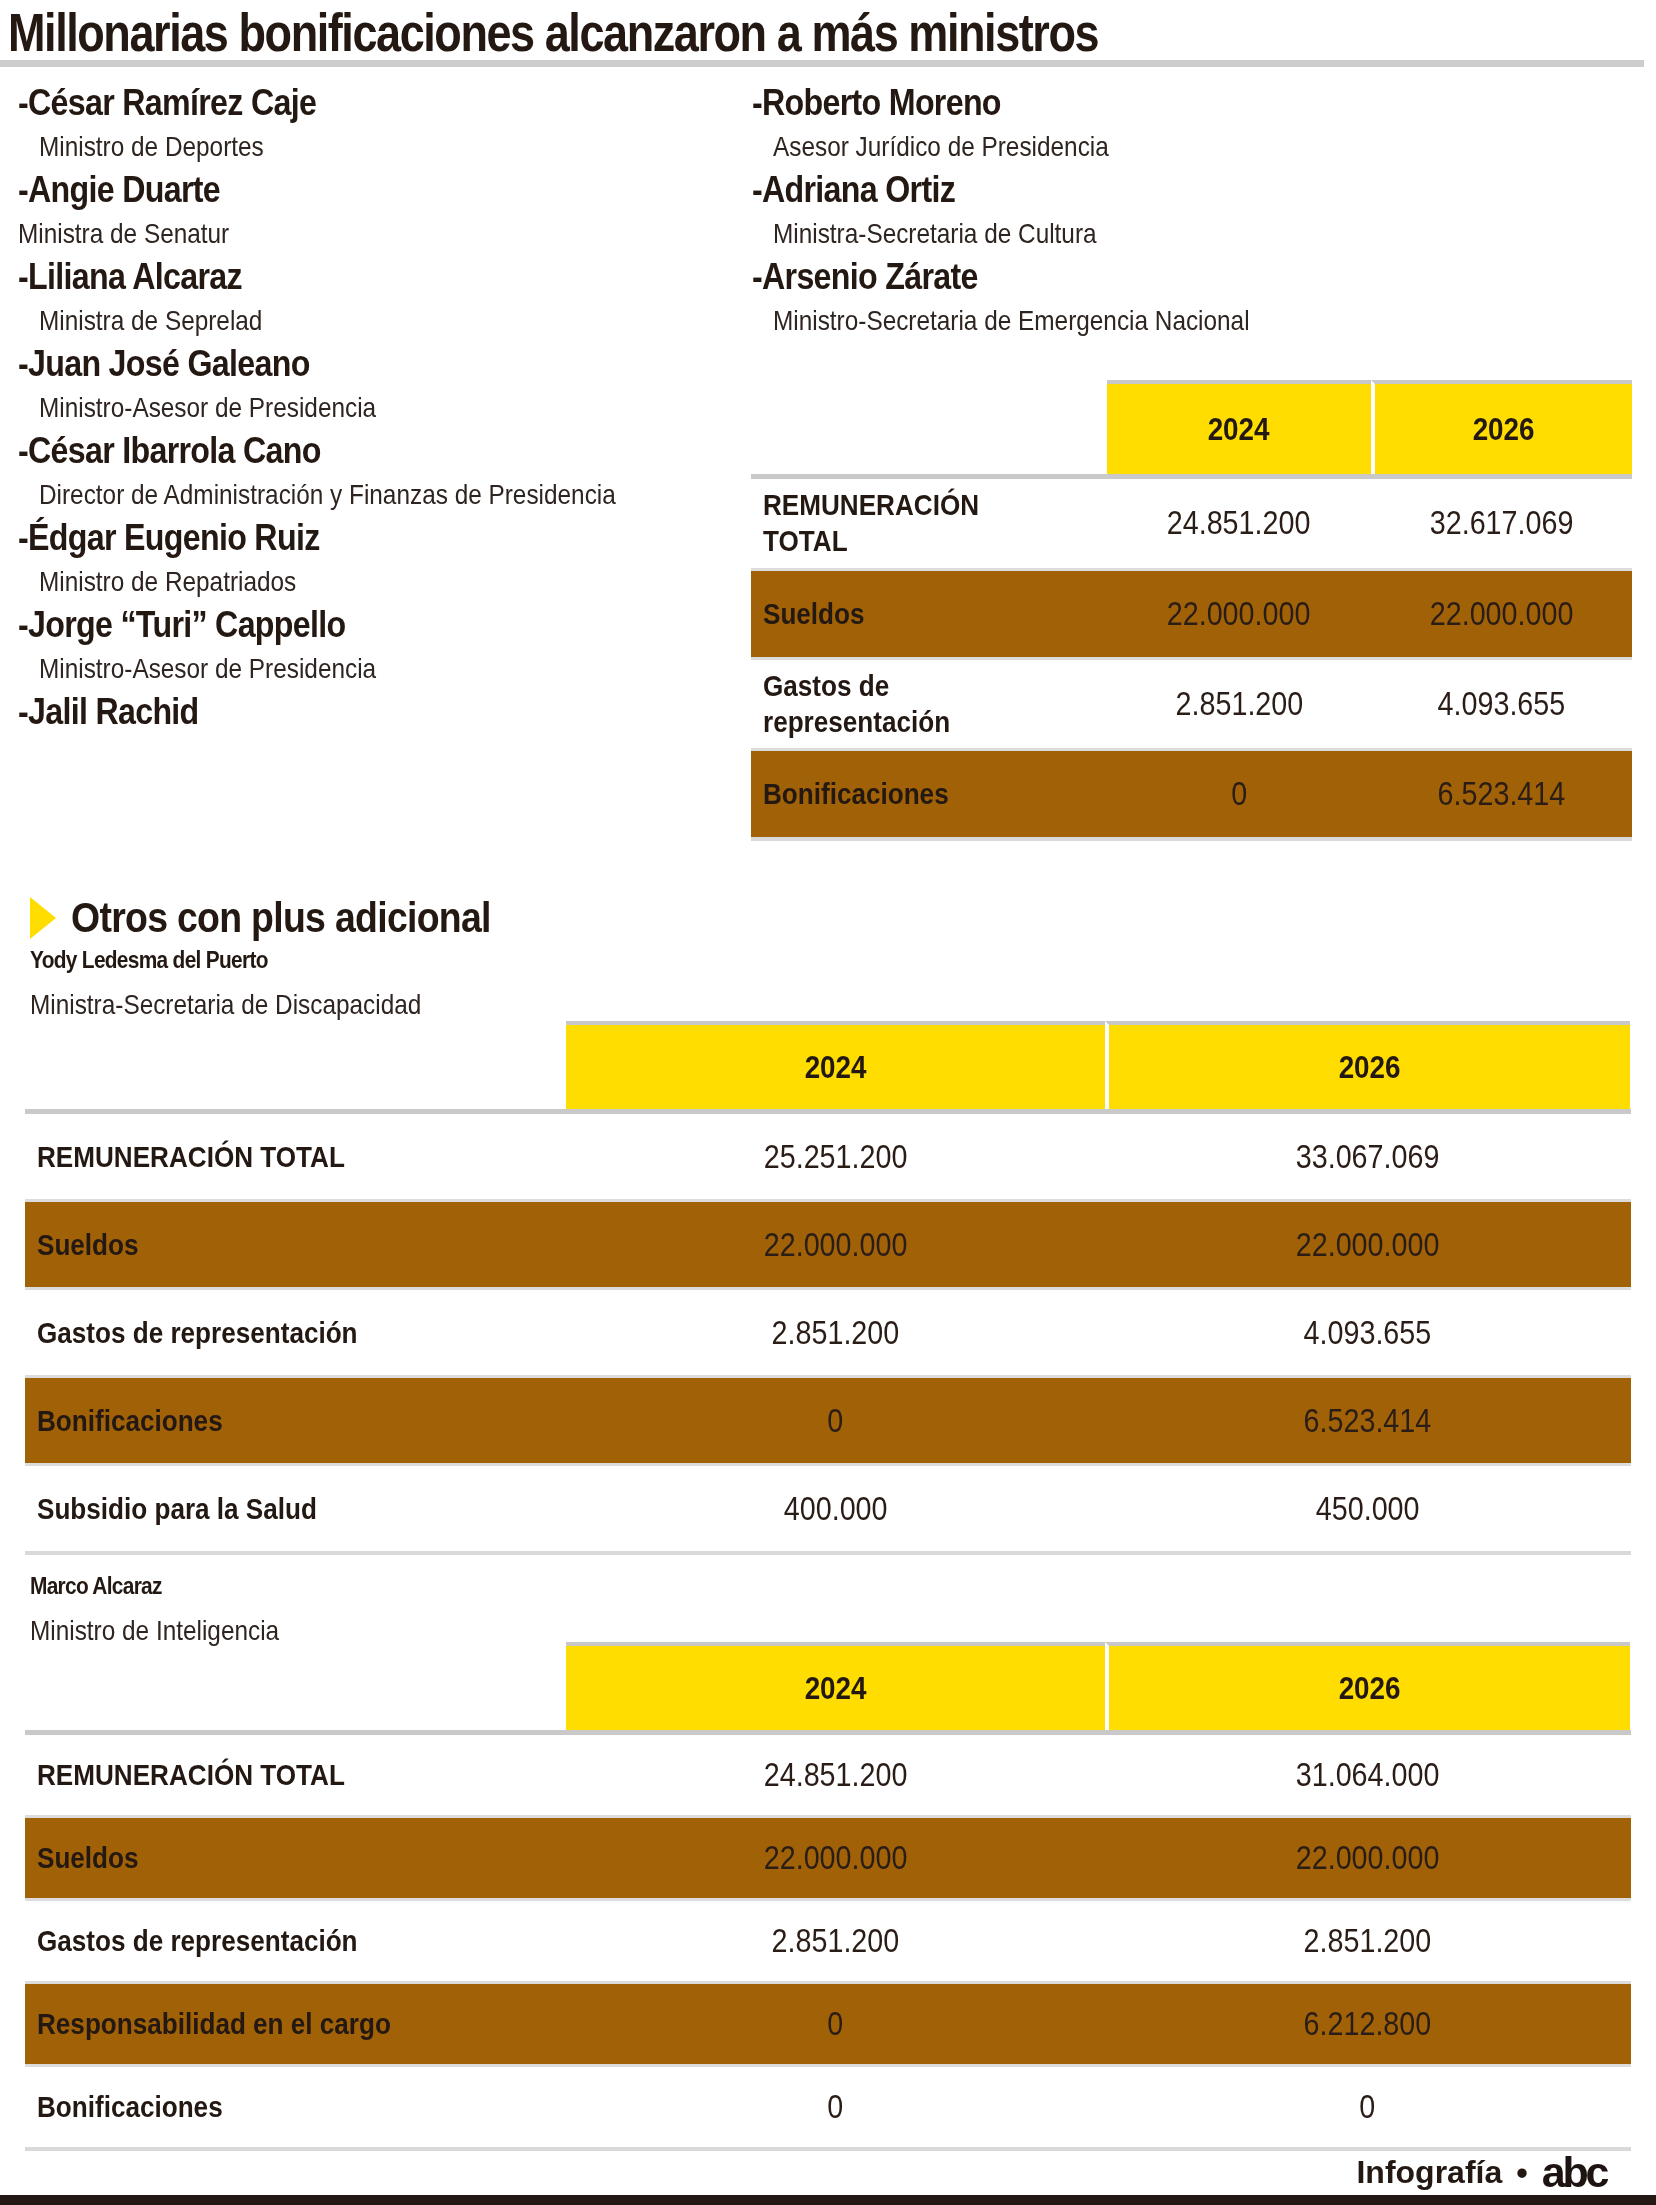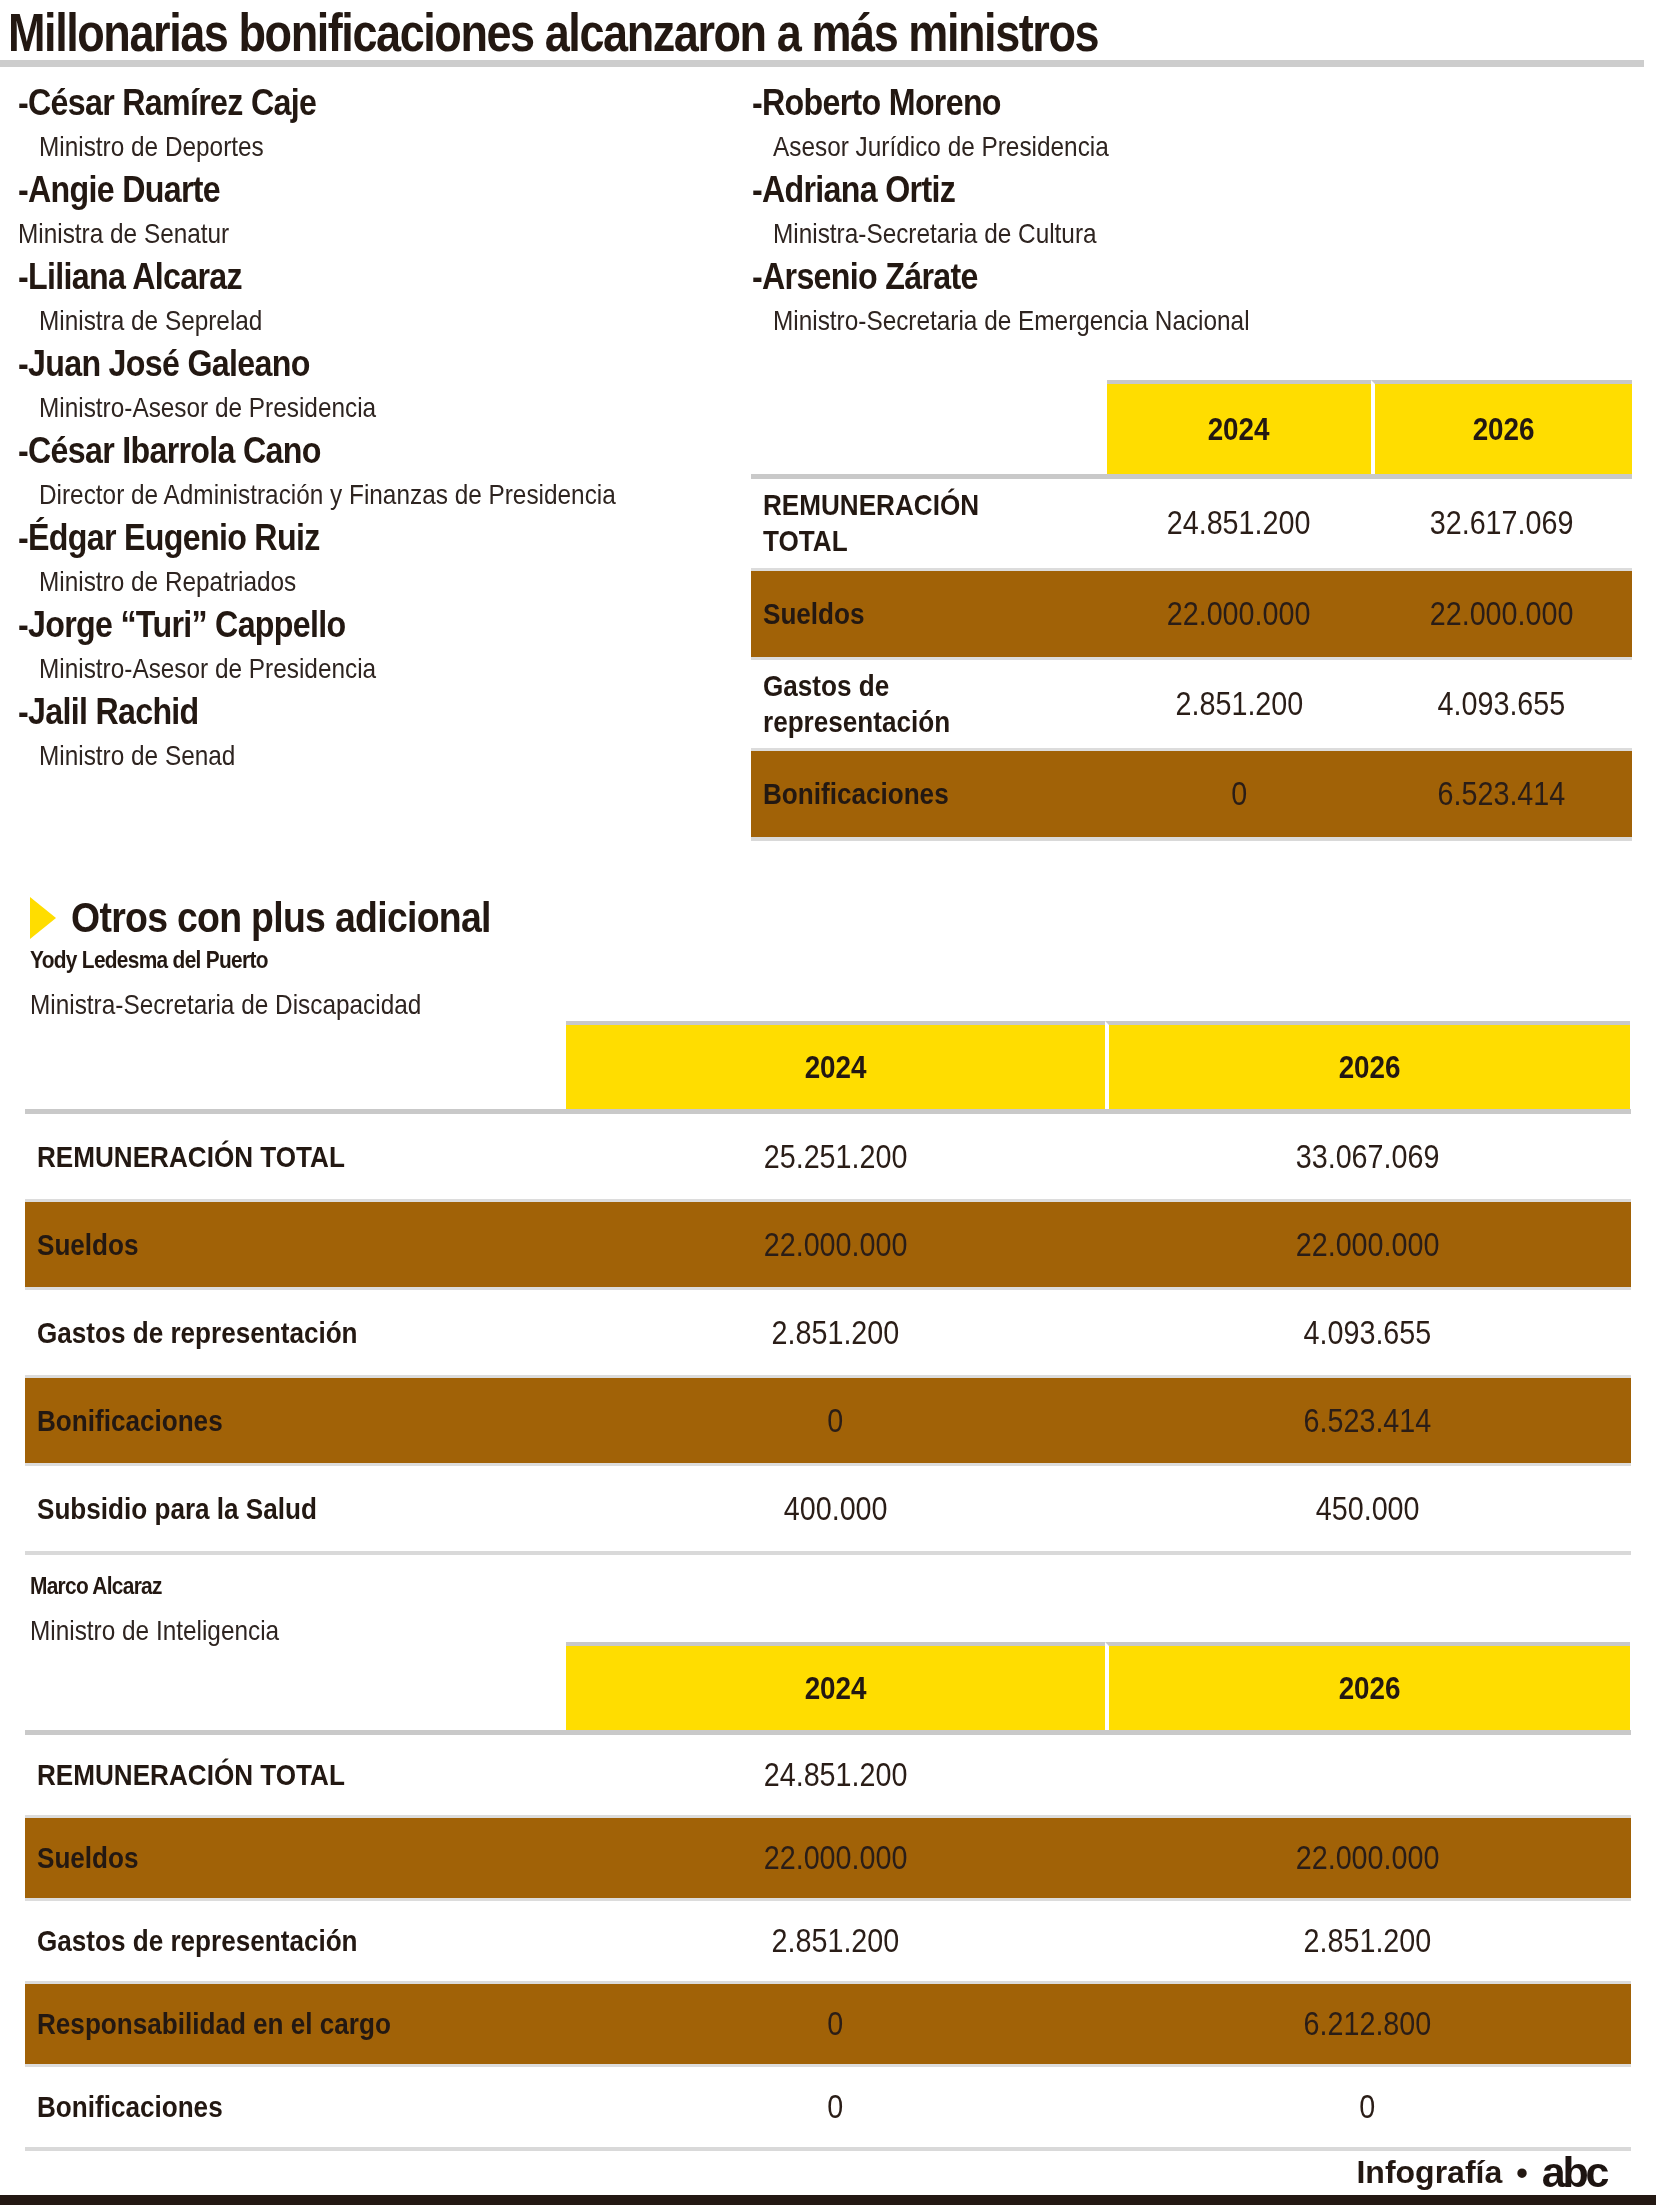--- a/index.html
+++ b/index.html
@@ -99,21 +99,20 @@
     <div class="entry">
       <div class="name"><span class="sq sqL">-Édgar Eugenio Ruiz</span></div>
       <div class="role"><span class="sq sqL">Ministro de Repatriados</span></div>
     </div>
     <div class="entry">
       <div class="name"><span class="sq sqL">-Jorge “Turi” Cappello</span></div>
       <div class="role"><span class="sq sqL">Ministro-Asesor de Presidencia</span></div>
     </div>
     <div class="entry">
       <div class="name"><span class="sq sqL">-Jalil Rachid</span></div>
-      <div class="role"><span class="sq sqL">Ministro de Senad</span></div>
     </div>
   </div>
 
   <div id="col-right" class="namecol">
     <div class="entry">
       <div class="name"><span class="sq sqL">-Roberto Moreno</span></div>
       <div class="role"><span class="sq sqL">Asesor Jurídico de Presidencia</span></div>
     </div>
     <div class="entry">
       <div class="name"><span class="sq sqL">-Adriana Ortiz</span></div>
@@ -217,20 +216,21 @@
           <span class="sq">2024</span>
         </div>
       <div class="ycell y2">
           <span class="sq">2026</span>
         </div>
     </div>
     <div class="hdiv"></div>
     <div class="row">
       <div class="lbl"><span class="sq sqL">REMUNERACIÓN TOTAL</span></div>
       <div class="val"><span class="sq">24.851.200</span></div>
+      <div class="val"><span class="sq">31.064.000</span></div>
     </div>
     <div class="row alt">
       <div class="lbl"><span class="sq sqL">Sueldos</span></div>
       <div class="val"><span class="sq">22.000.000</span></div>
       <div class="val"><span class="sq">22.000.000</span></div>
     </div>
     <div class="row">
       <div class="lbl"><span class="sq sqL">Gastos de representación</span></div>
       <div class="val"><span class="sq">2.851.200</span></div>
       <div class="val"><span class="sq">2.851.200</span></div>

